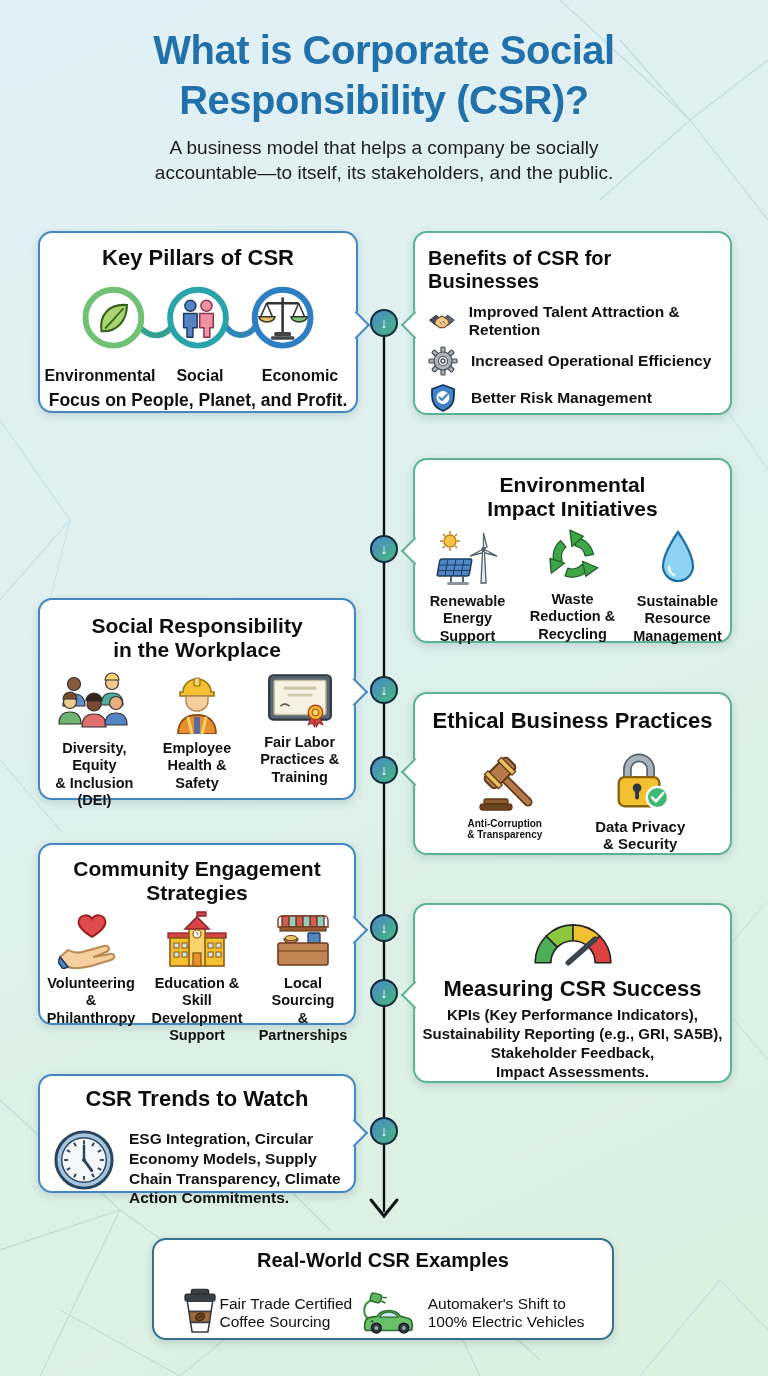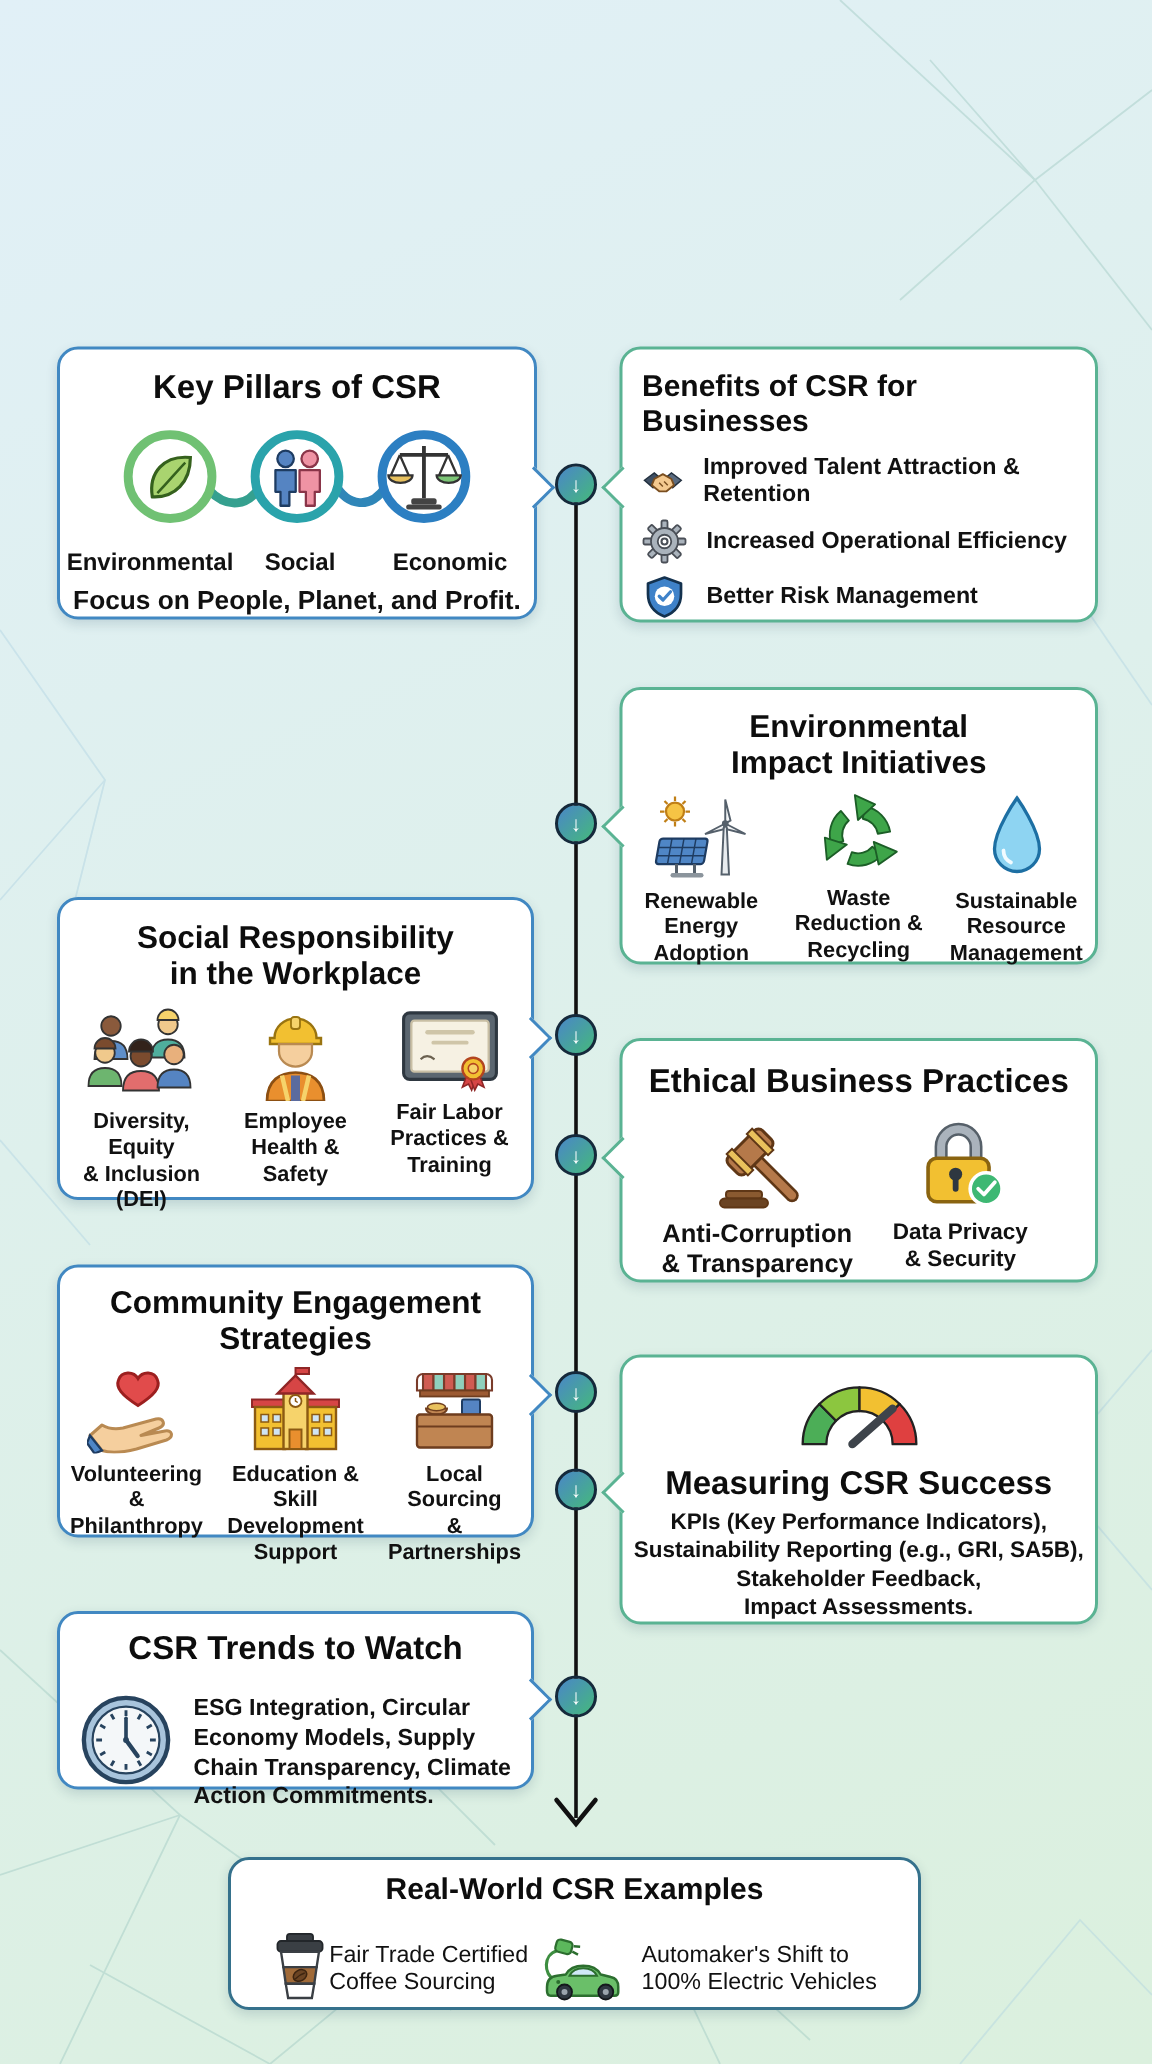--- a/index.html
+++ b/index.html
@@ -55,20 +55,24 @@
     <g stroke="#a9cfe0" stroke-width="1.2" opacity="0.4" fill="none">
       <path d="M0 420 L70 520 L0 600"></path>
         <path d="M70 520 L40 640"></path>
       <path d="M768 900 L700 980 L768 1060"></path>
         <path d="M640 1376 L720 1280 L768 1330"></path>
       <path d="M720 400 L768 470"></path>
         <path d="M0 760 L60 830"></path>
     </g>
   </svg>
 
+  <div class="header">
+    <h1 class="title">What is Corporate Social Responsibility (CSR)?</h1>
+    <p class="subtitle">A business model that helps a company be socially accountable—to itself, its stakeholders, and the public.</p>
+  </div>
 
   <svg class="tl" width="768" height="1376" viewBox="0 0 768 1376">
     <line x1="384" y1="323" x2="384" y2="1212" stroke="#111" stroke-width="2.4"></line>
     <path d="M371 1200 L384 1216 L397 1200" fill="none" stroke="#111" stroke-width="3" stroke-linecap="round"></path>
   </svg>
 
   <div class="node" style="top:309px">
       <span>↓</span>
     </div>
   <div class="node" style="top:535px">
@@ -189,21 +193,21 @@
             <circle cx="48.5" cy="20" r="2.2" fill="#55606b"></circle>
             <g transform="translate(3,30) skewX(-10)">
               <rect x="2" y="0" width="32" height="17" rx="2" fill="#4f86c6" stroke="#1e3c62" stroke-width="1.5"></rect>
               <path d="M2 6 h32 M2 11.5 h32 M10 0 v17 M18 0 v17 M26 0 v17" stroke="#1e3c62" stroke-width="1"></path>
             </g>
             <path d="M16 47 v7 M28 47 v7" stroke="#55606b" stroke-width="2"></path>
             <rect x="12" y="53" width="22" height="3" rx="1.5" fill="#8b949c"></rect>
           </svg>
           <span class="lbl pre">Renewable
 Energy
-Adoption</span>
+Support</span>
         </div>
         <div class="col" style="width:104px">
           <svg width="58" height="56" viewBox="0 0 56 54">
             <g fill="#3ea549" stroke="#1c5e27" stroke-width="1.2" stroke-linejoin="round">
               <g>
                 <path d="M31.5 8.3 A20 20 0 0 1 47.7 24.5 L39.8 25.9 A12 12 0 0 0 30.1 16.2 Z"></path>
                 <path d="M25 1 L38 7 L27 17 Z"></path>
               </g>
               <g transform="rotate(120 28 27)">
                 <path d="M31.5 8.3 A20 20 0 0 1 47.7 24.5 L39.8 25.9 A12 12 0 0 0 30.1 16.2 Z"></path>
@@ -303,21 +307,21 @@
             <path d="M34 26 L58 50" stroke="#5f3716" stroke-width="9" stroke-linecap="round"></path>
             <path d="M34 26 L58 50" stroke="#b5794a" stroke-width="5.5" stroke-linecap="round"></path>
             <g transform="rotate(-45 30 21)">
               <rect x="14" y="13" width="32" height="16" rx="4" fill="#b5794a" stroke="#5f3716" stroke-width="2"></rect>
               <rect x="18" y="11" width="5" height="20" fill="#e9c15c" stroke="#5f3716" stroke-width="1.3"></rect>
               <rect x="37" y="11" width="5" height="20" fill="#e9c15c" stroke="#5f3716" stroke-width="1.3"></rect>
             </g>
             <rect x="14" y="47" width="24" height="5" rx="2" fill="#8a5a30" stroke="#5f3716" stroke-width="1.3"></rect>
             <rect x="10" y="52" width="32" height="6" rx="3" fill="#6b4423" stroke="#5f3716" stroke-width="1.3"></rect>
           </svg>
-          <span class="lbl pre" style="font-size:17px">Anti-Corruption
+          <span class="lbl pre" style="font-size:10px">Anti-Corruption
 &amp; Transparency</span>
         </div>
         <div class="col" style="width:140px">
           <svg width="66" height="60" viewBox="0 0 66 62">
             <path d="M20 27 V18 a12 12 0 0 1 24 0 v9" fill="none" stroke="#566069" stroke-width="9"></path>
             <path d="M20 27 V18 a12 12 0 0 1 24 0 v9" fill="none" stroke="#aab3bc" stroke-width="5.5"></path>
             <rect x="11" y="26" width="42" height="30" rx="6" fill="#f2c031" stroke="#8a6410" stroke-width="2.5"></rect>
             <circle cx="30" cy="37" r="4.5" fill="#2e3740"></circle>
             <rect x="28" y="39" width="4" height="10" rx="2" fill="#2e3740"></rect>
             <circle cx="51" cy="47" r="11" fill="#3eb873" stroke="#fff" stroke-width="2.5"></circle>

